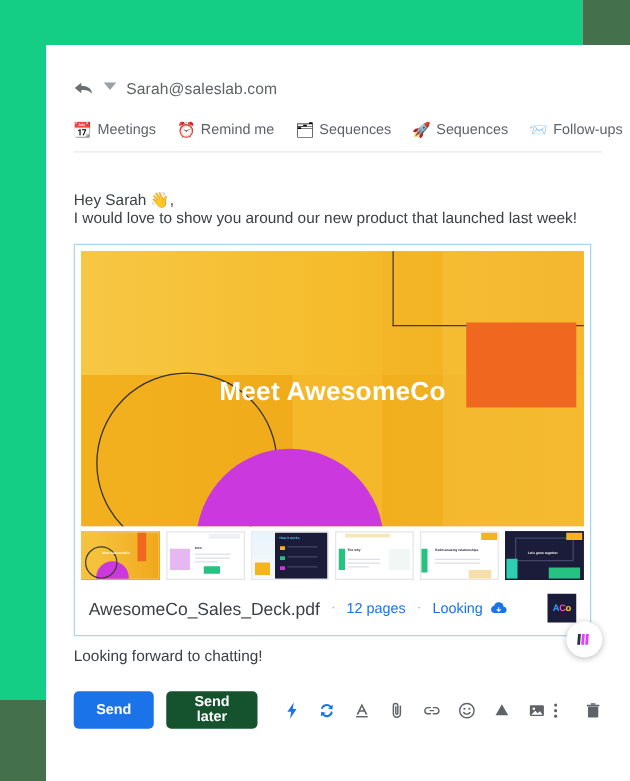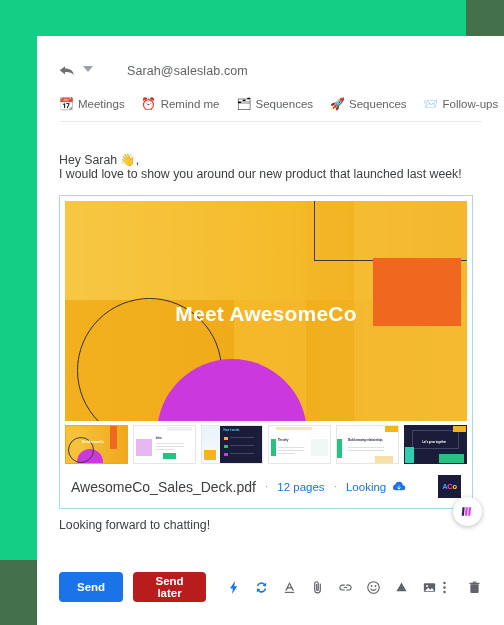--- a/index.html
+++ b/index.html
@@ -39,21 +39,21 @@
 
   
   .hdr { display: flex; align-items: center; gap: 6px; height: 26px; }
   .reply-icon { width: 16px; height: 14px; display: block; }
   .caret-icon {
     width: 0; height: 0; margin-left: 2px; margin-top: -4px;
     border-left: 5px solid transparent; border-right: 5px solid transparent;
     border-top: 6px solid #9aa0a6;
   }
   .recipient {
-    margin-left: 28px; font-size: 12.5px; color: #5f6368; letter-spacing: .1px;
+    margin-left: 2px; font-size: 12.5px; color: #5f6368; letter-spacing: .1px;
   }
 
   
   .toolstrip {
     display: flex; align-items: center; gap: 17px;
     margin-top: 14px; padding-bottom: 11px;
     border-bottom: 1px solid #e8eaed;
   }
   .tool { display: flex; align-items: center; gap: 5px; cursor: pointer; }
   .tool .glyph { font-size: 12px; line-height: 1; width: 14px; text-align: center; }
@@ -130,28 +130,28 @@
 
   
   .floatlogo {
     position:absolute; right:22px; top:497px;
     width:29px; height:29px; border-radius:50%; background:#fff;
     box-shadow:0 1px 5px rgba(0,0,0,.28);
     display:flex; align-items:center; justify-content:center;
   }
 
   
-  .actions { display:flex; align-items:center; margin-top:40px; }
+  .actions { display:flex; align-items:center; margin-top:21px; }
   .btn {
     height:30px; border-radius:4px; border:none; color:#fff;
     font-size:11.5px; font-weight:bold; padding:0 18px; cursor:pointer;
     font-family:"Liberation Sans", sans-serif;
   }
   .btn-send { background:#1a73e8; }
-  .btn-later { background:#b91c1c; margin-left:10px; }
+  .btn-later { background:#14532d; margin-left:10px; }
   .icons { display:flex; align-items:center; gap:13px; margin-left:20px; }
   .ic { width:15px; height:15px; cursor:pointer; display:block; }
   .right-icons { margin-left:auto; display:flex; align-items:center; gap:15px; }
 </style>
 </head>
 <body>
 
 <div class="stage">
 
   <div class="band-top"></div>

